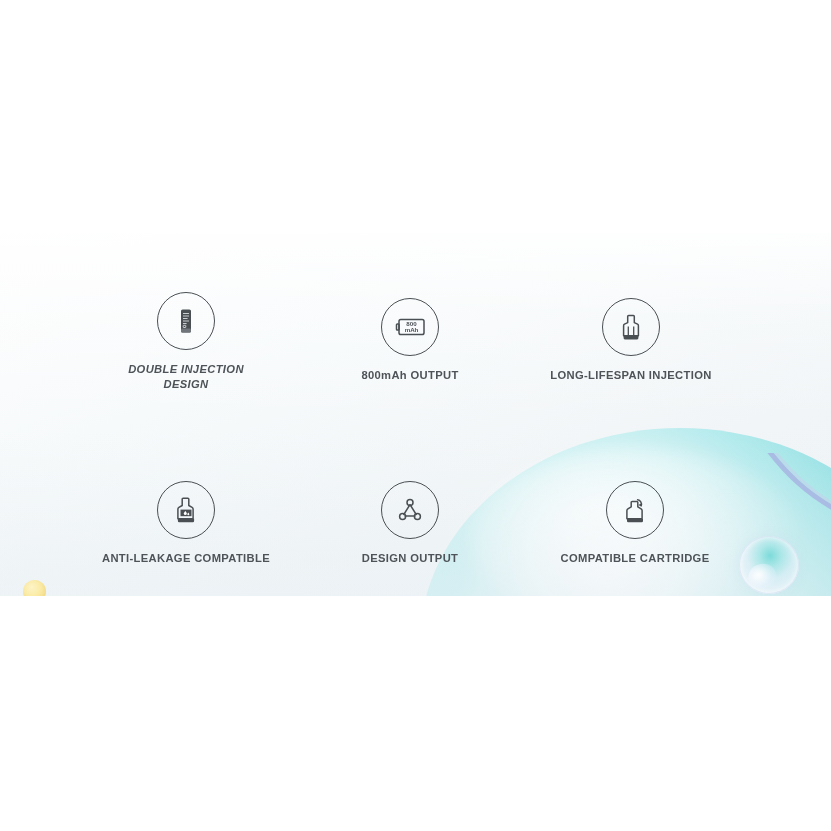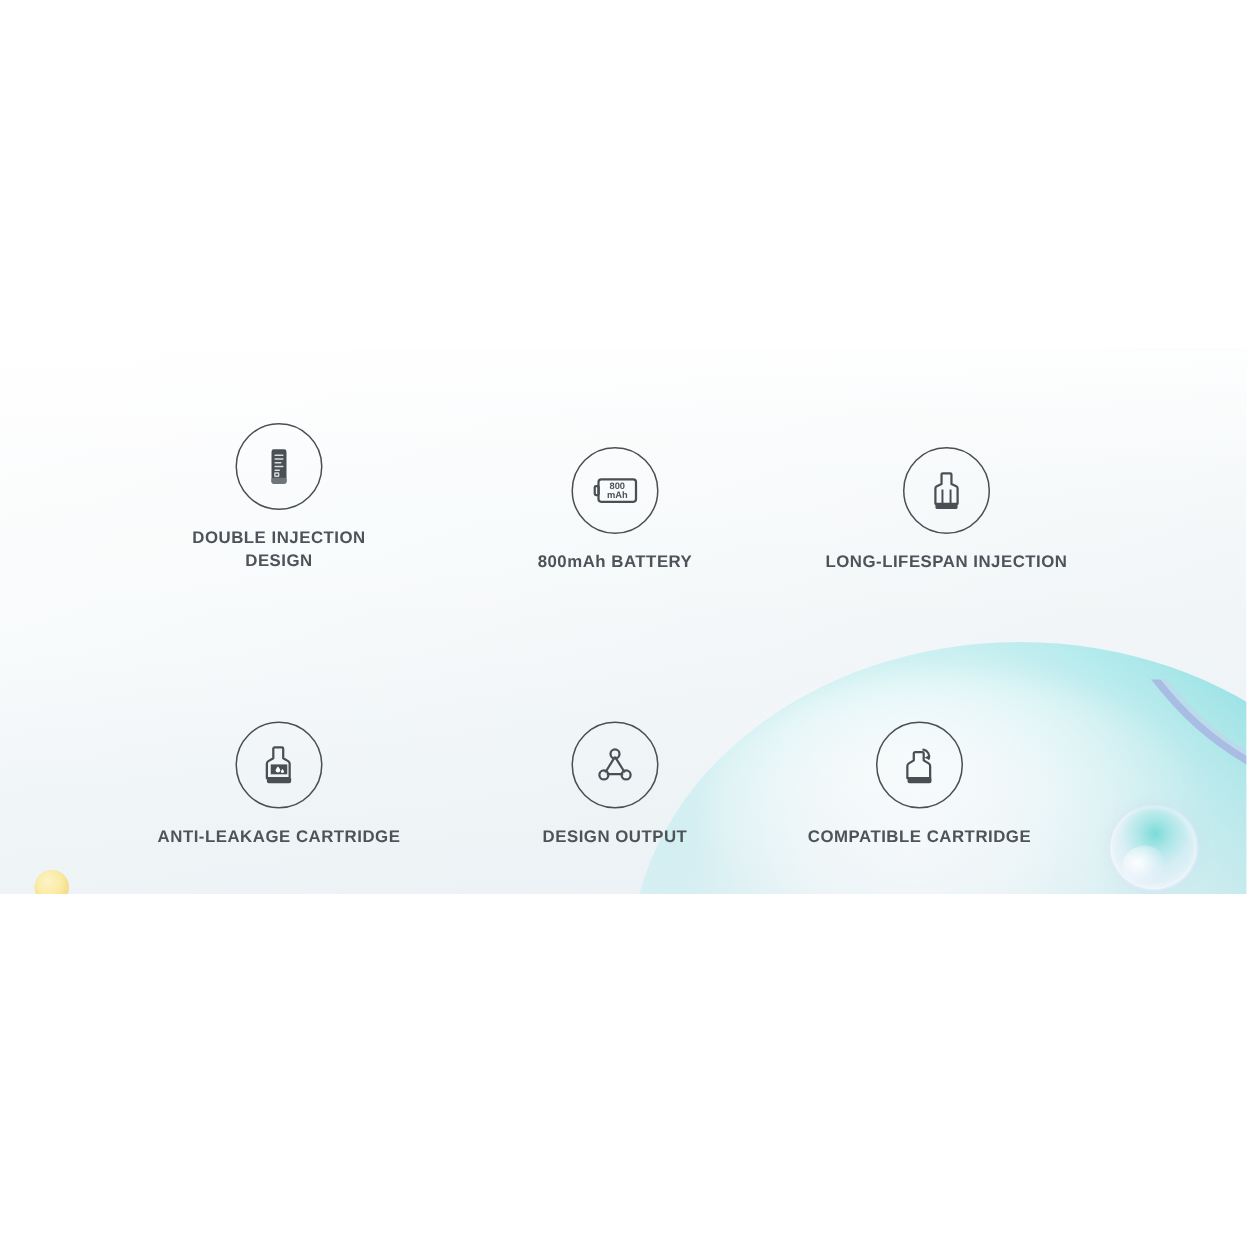--- a/index.html
+++ b/index.html
@@ -161,27 +161,27 @@
     margin-top: 12px;
     font-size: 11.2px;
     font-weight: bold;
     letter-spacing: .35px;
     color: #4d5358;
     line-height: 15px;
     white-space: pre-line;
   }
 
   
-  #feature-double-injection { left: 71px;  top: 49px; }
+  #feature-double-injection { left: 71px;  top: 59px; font-style: italic; }
   #feature-battery          { left: 295px; top: 65px; }
   #feature-long-lifespan    { left: 516px; top: 65px; }
   
   #feature-anti-leakage     { left: 71px;  top: 248px; }
   #feature-stable-output    { left: 295px; top: 248px; }
-  #feature-compatible       { left: 498px; top: 248px; }
+  #feature-compatible       { left: 520px; top: 248px; }
 
   .icon-svg { display: block; }
 </style>
 </head>
 <body>
 
 <div id="canvas">
 
   <div id="feature-band">
 
@@ -225,21 +225,21 @@
 
       <div class="feature-item" id="feature-battery">
         <div class="feature-icon-circle">
           <svg class="icon-svg" width="38" height="30" viewBox="0 0 38 30">
             <rect x="5.5" y="12" width="2.6" height="6" rx="0.8" fill="none" stroke="#4a4f54" stroke-width="1.5"></rect>
             <rect x="8" y="7.5" width="25" height="15" rx="1.8" fill="none" stroke="#4a4f54" stroke-width="1.5"></rect>
             <text x="20.5" y="14.3" text-anchor="middle" font-family="Liberation Sans, sans-serif" font-size="6.2" font-weight="bold" fill="#4a4f54">800</text>
             <text x="20.5" y="20.3" text-anchor="middle" font-family="Liberation Sans, sans-serif" font-size="6.2" font-weight="bold" fill="#4a4f54">mAh</text>
           </svg>
         </div>
-        <div class="feature-label">800mAh BATTERY</div>
+        <div class="feature-label">800mAh OUTPUT</div>
       </div>
 
       <div class="feature-item" id="feature-long-lifespan">
         <div class="feature-icon-circle">
           <svg class="icon-svg" width="34" height="34" viewBox="0 0 34 34">
             <path d="M14.6 5.5 h4.8 a0.9 0.9 0 0 1 0.9 0.9 v6.2
                      l3.2 1.6 a1.6 1.6 0 0 1 0.9 1.45 v10.2 h-14.8 v-10.2
                      a1.6 1.6 0 0 1 0.9 -1.45 l3.2 -1.6 v-6.2
                      a0.9 0.9 0 0 1 0.9 -0.9 z" fill="none" stroke="#4a4f54" stroke-width="1.5" stroke-linejoin="round"></path>
             <line x1="14.3" y1="16.4" x2="14.3" y2="25.85" stroke="#4a4f54" stroke-width="1.3"></line>
@@ -256,21 +256,21 @@
             <path d="M15.1 5.2 h3.8 a0.9 0.9 0 0 1 0.9 0.9 v6.4
                      l3.3 1.9 a2 2 0 0 1 1.0 1.7 v9.7 h-15.2 v-9.7
                      a2 2 0 0 1 1.0 -1.7 l3.3 -1.9 v-6.4
                      a0.9 0.9 0 0 1 0.9 -0.9 z" fill="none" stroke="#4a4f54" stroke-width="1.5" stroke-linejoin="round"></path>
             <rect x="11.5" y="16.6" width="11" height="6.6" fill="#4a4f54"></rect>
             <path d="M16.3 18.0 c0 0 -1.5 1.6 -1.5 2.5 a1.5 1.5 0 0 0 3 0 c0 -0.9 -1.5 -2.5 -1.5 -2.5 z" fill="#ffffff"></path>
             <path d="M19.3 19.6 c0 0 -1.0 1.1 -1.0 1.7 a1.0 1.0 0 0 0 2 0 c0 -0.6 -1.0 -1.7 -1.0 -1.7 z" fill="#ffffff"></path>
             <path d="M8.9 25.8 h16.2 v2.1 a1.3 1.3 0 0 1 -1.3 1.3 h-13.6 a1.3 1.3 0 0 1 -1.3 -1.3 z" fill="#4a4f54"></path>
           </svg>
         </div>
-        <div class="feature-label">ANTI-LEAKAGE CARTRIDGE</div>
+        <div class="feature-label">ANTI-LEAKAGE COMPATIBLE</div>
       </div>
 
       <div class="feature-item" id="feature-stable-output">
         <div class="feature-icon-circle">
           <svg class="icon-svg" width="34" height="34" viewBox="0 0 34 34">
             <g stroke="#4a4f54" stroke-width="1.5" fill="none">
               <line x1="17" y1="11.5" x2="10.5" y2="22"></line>
               <line x1="17" y1="11.5" x2="23.5" y2="22"></line>
               <line x1="11.5" y1="23" x2="22.5" y2="23"></line>
               <circle cx="17" cy="9.6" r="3.0"></circle>

